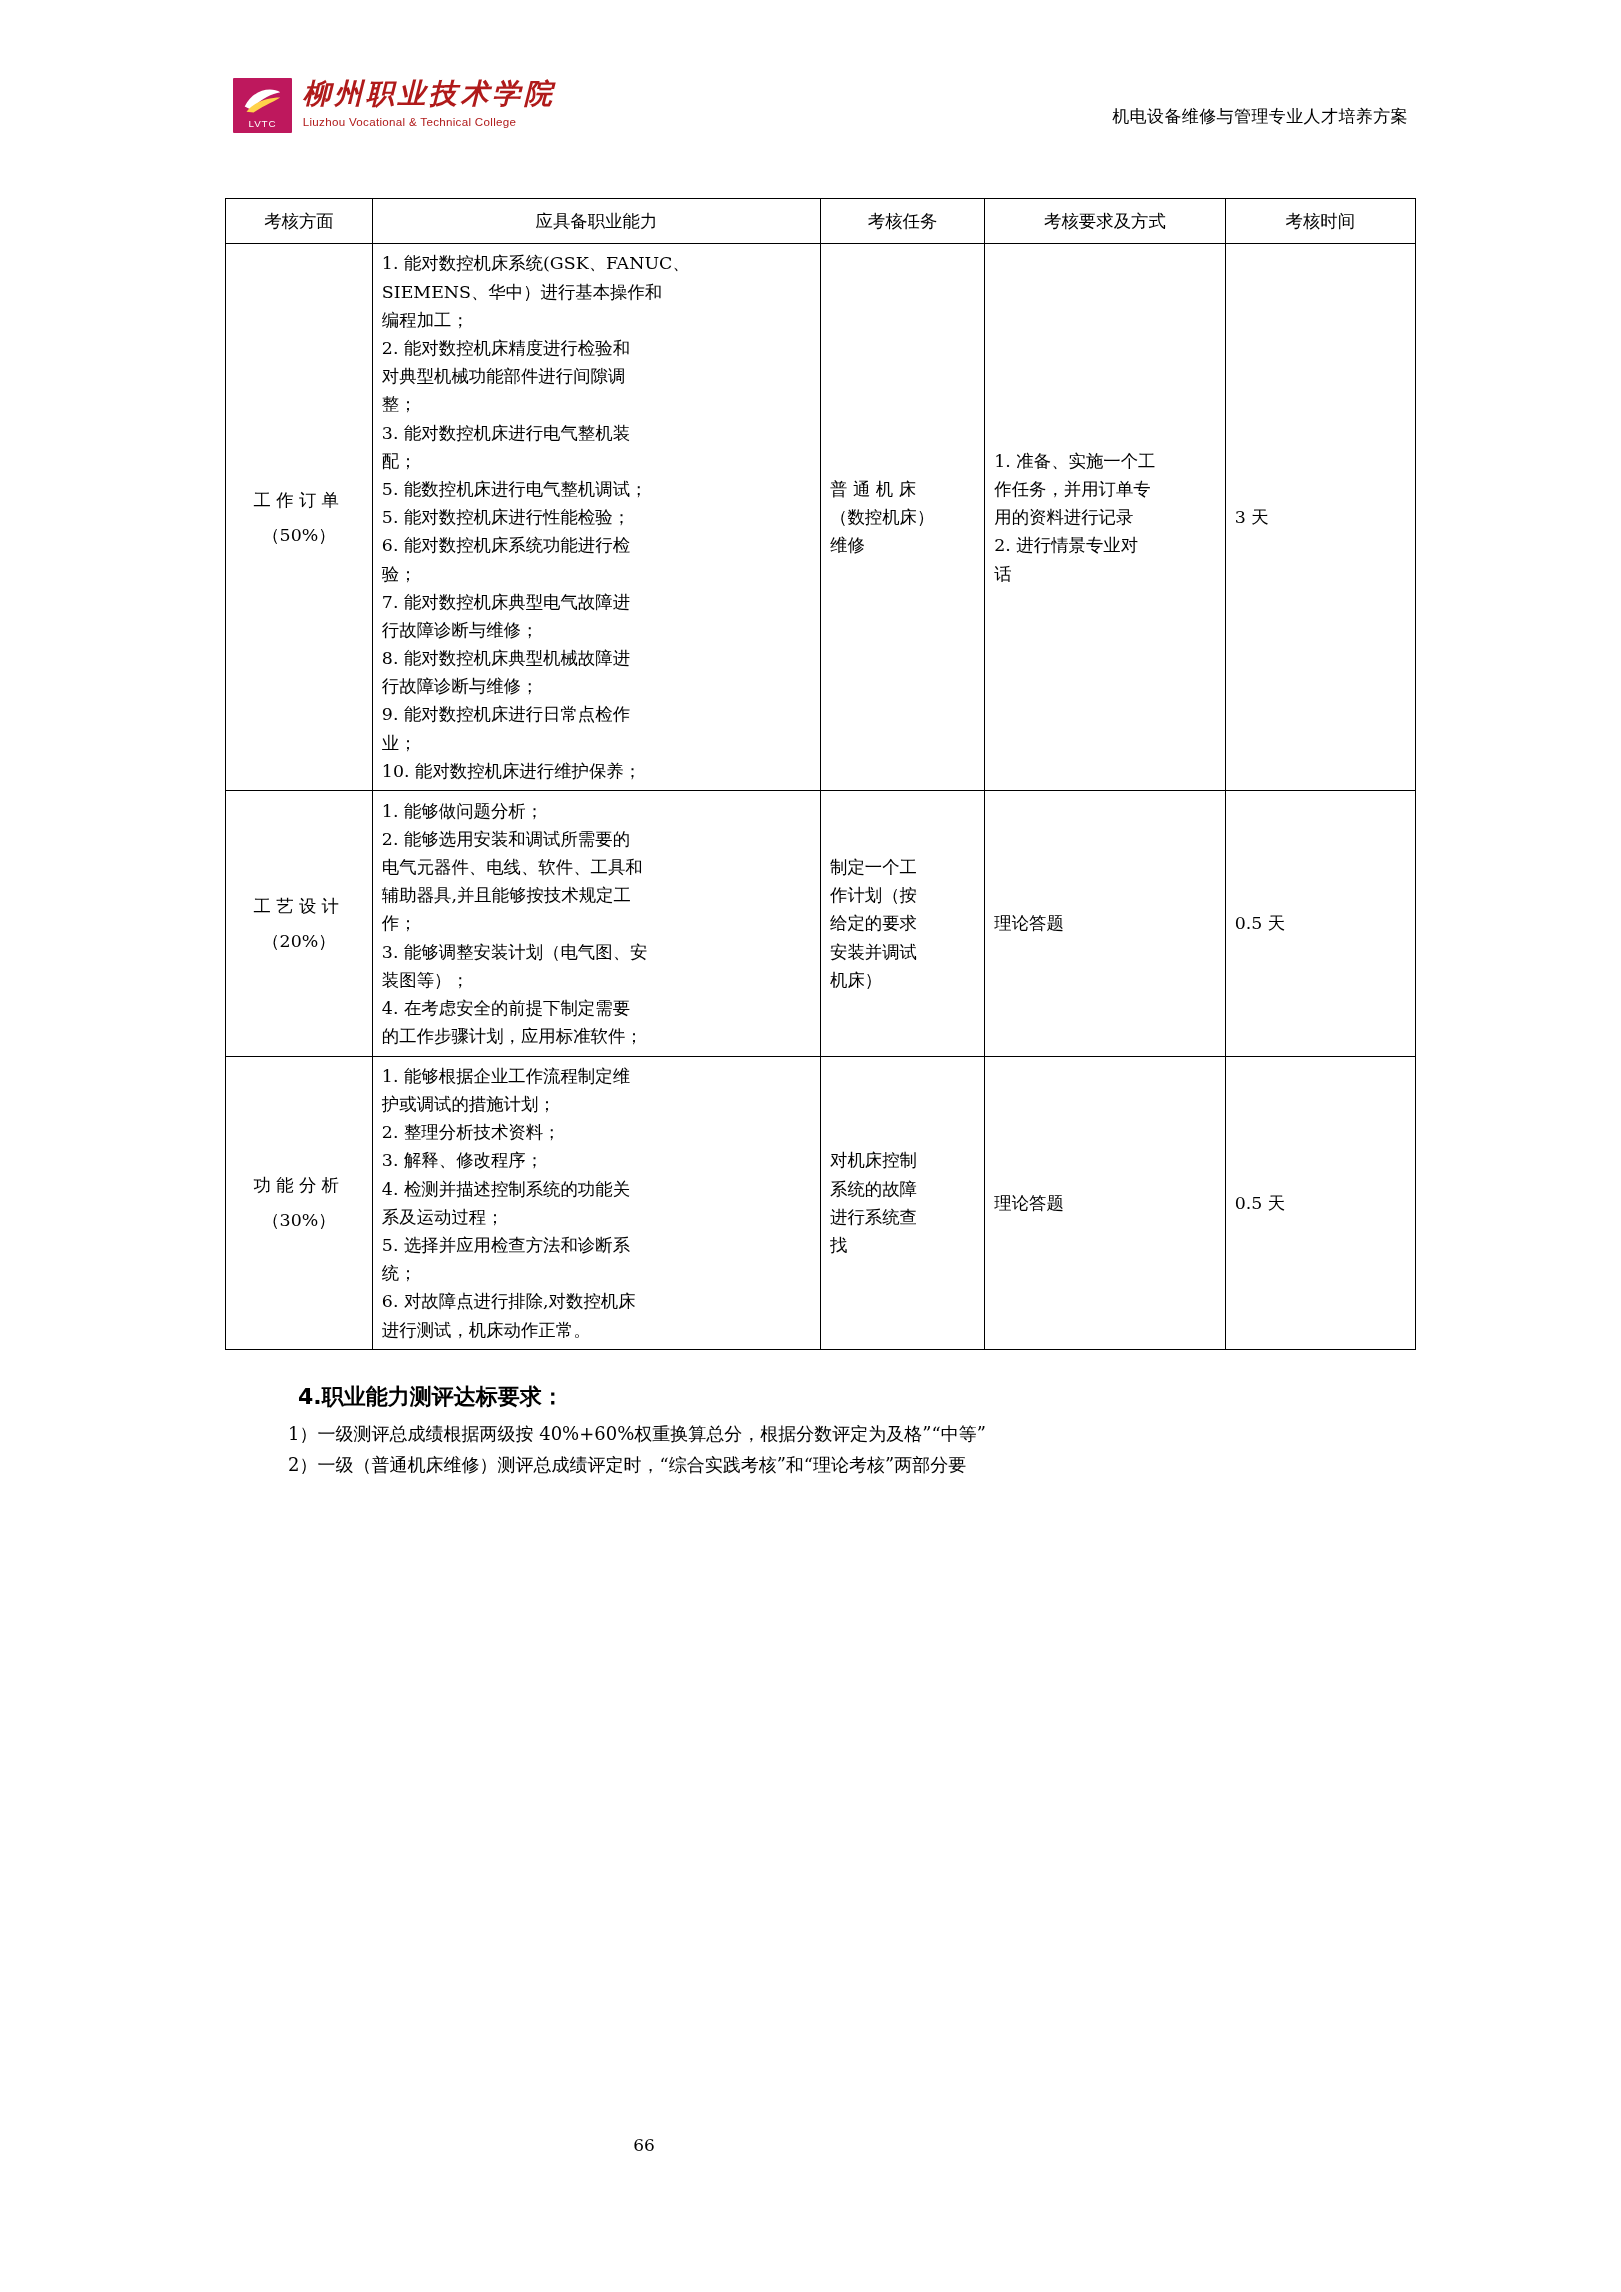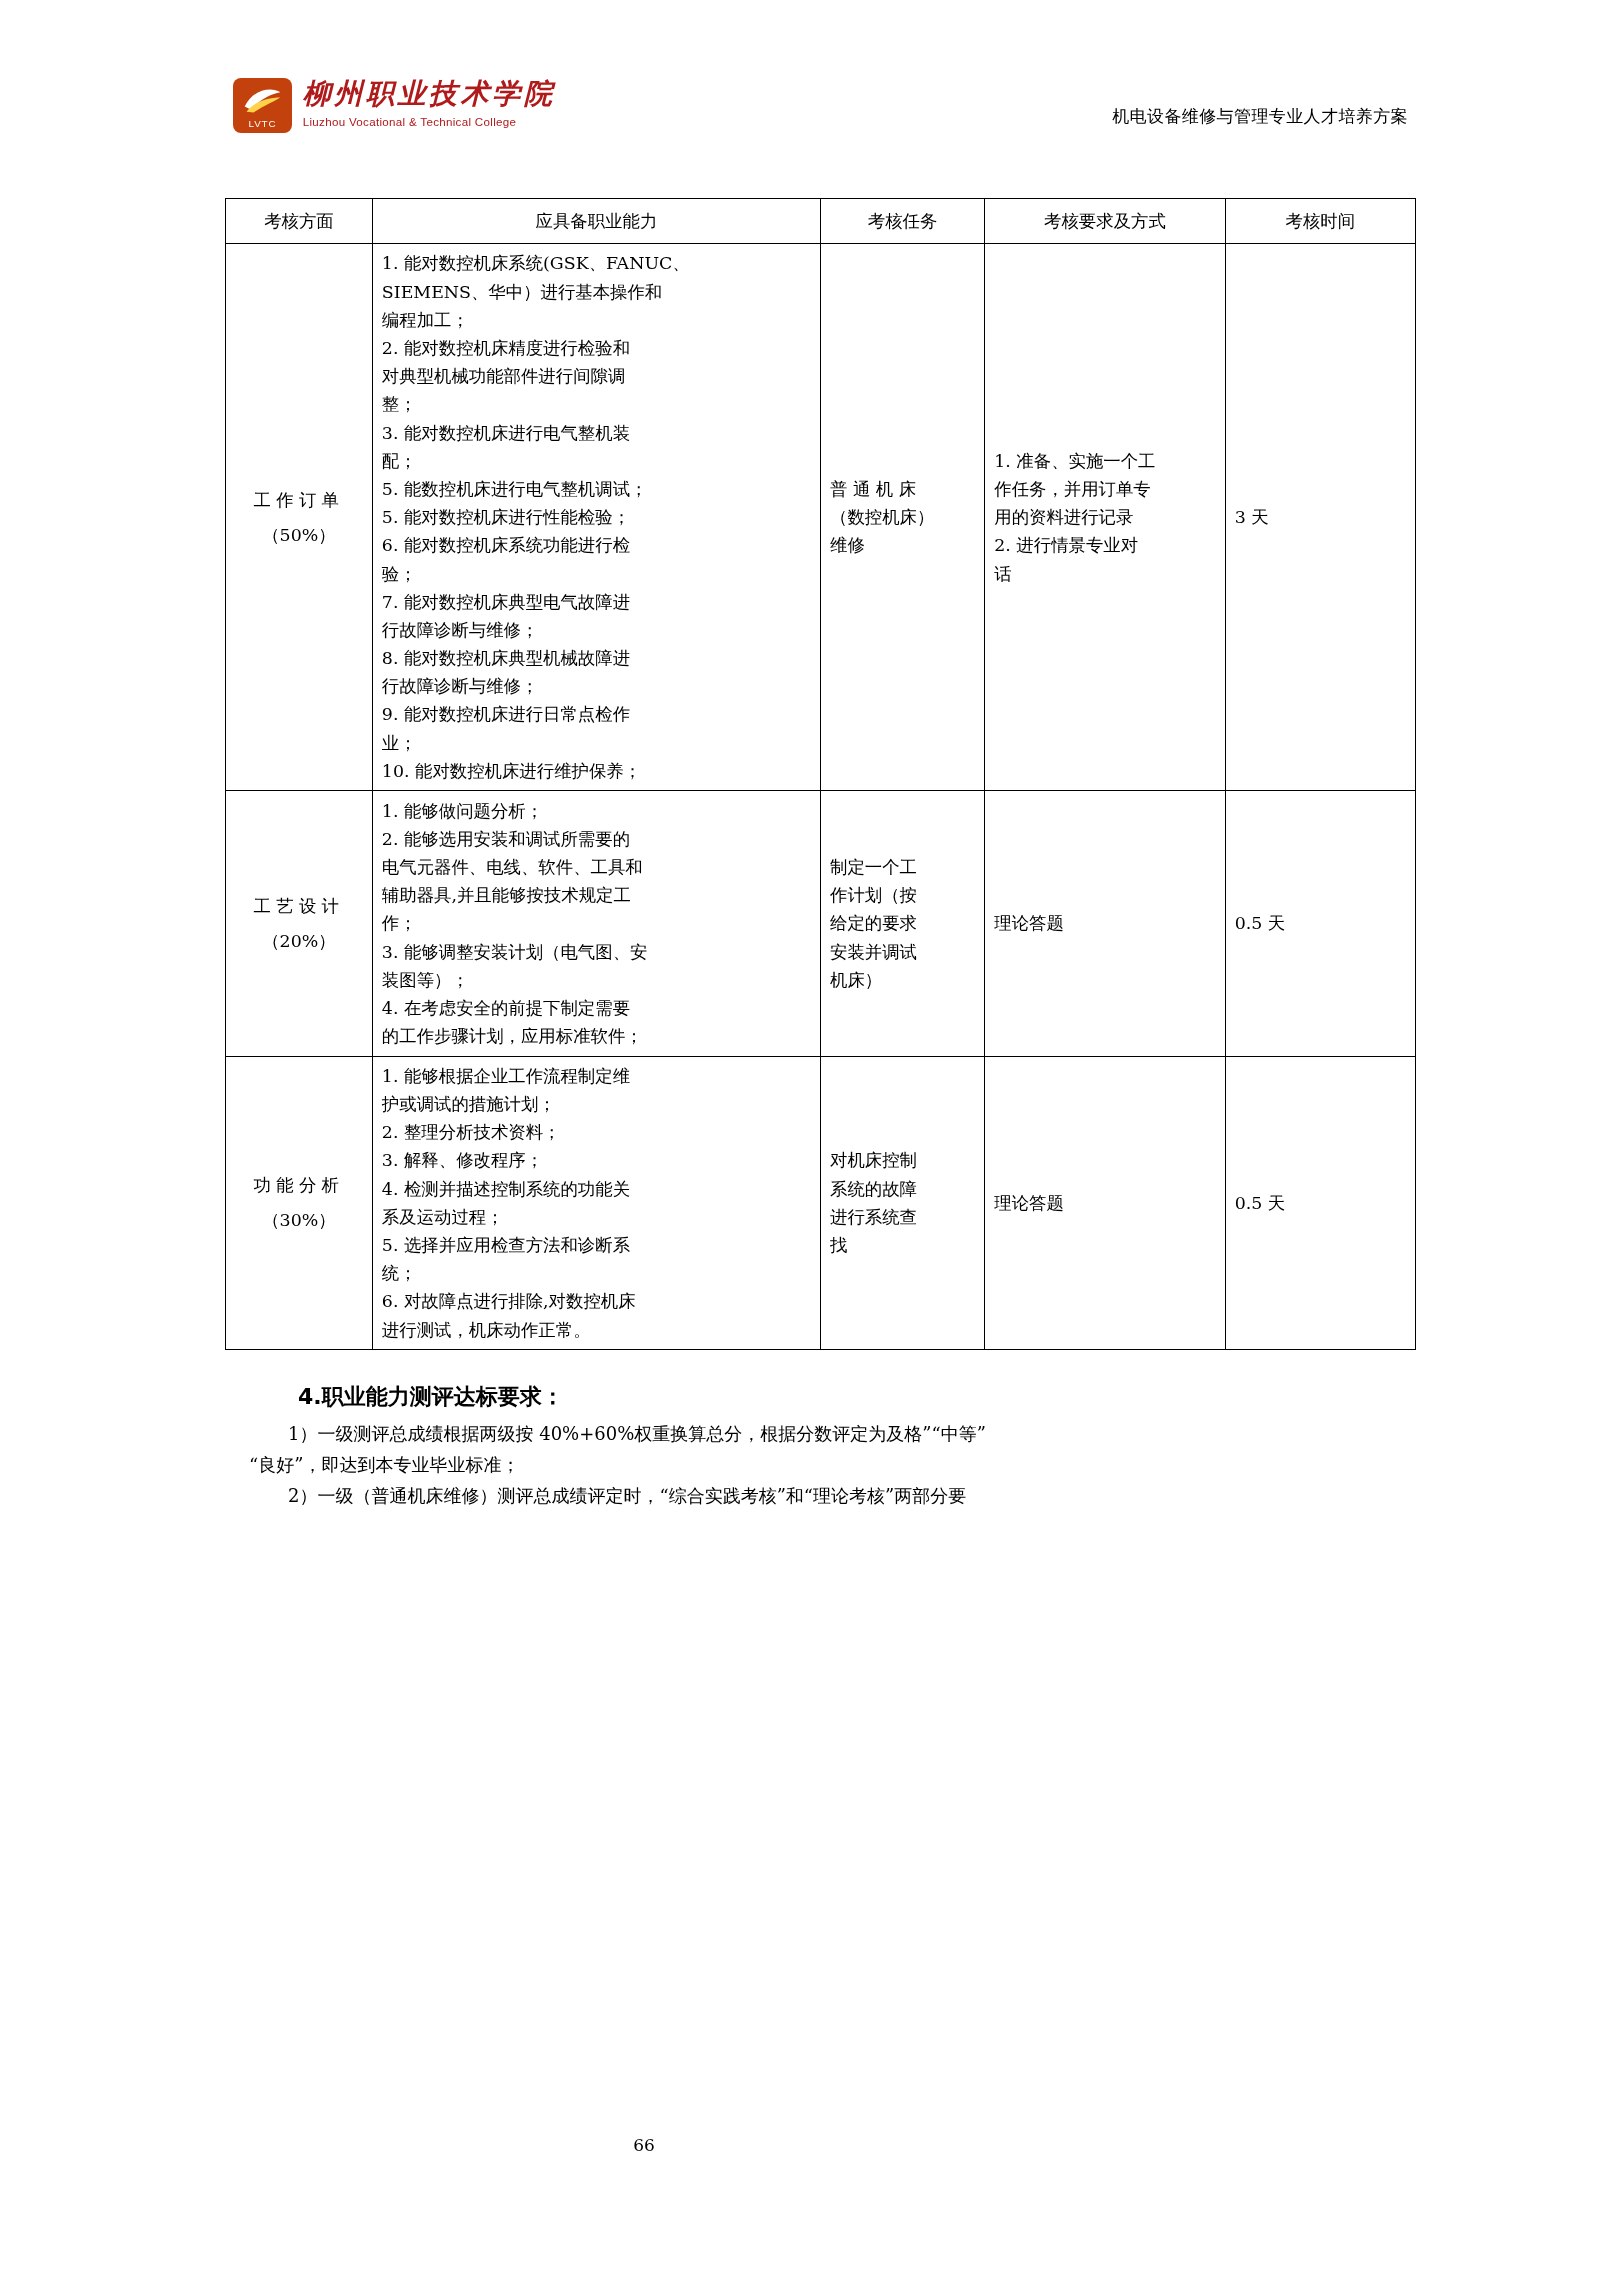--- a/index.html
+++ b/index.html
@@ -32,22 +32,22 @@
   .logo-area {
     position: absolute;
     left: 0;
     top: 0;
     display: flex;
     align-items: flex-start;
   }
   .logo-mark {
     width: 59px;
     height: 55px;
-    background: #c2410c;
-    border-radius: 8px;
+    background: #be185d;
+    border-radius: 1px;
     position: relative;
     margin-right: 10.7px;
     flex: 0 0 auto;
   }
   .logo-mark .swoosh {
     position: absolute;
     left: 8px;
     top: 7.1px;
     width: 43px;
     height: 28.5px;
@@ -323,20 +323,19 @@
           </td>
           <td class="cell-time">0.5 天</td>
         </tr>
       </tbody>
   </table>
 
   <div class="section" id="section-block" style="top: 1382px;">
     <div class="section-title">4.职业能力测评达标要求：</div>
     <div id="section-paras">
         <p class="para"><span class="indent">1）一级测评总成绩根据两级按 40%+60%权重换算总分，根据分数评定为及格”“中等”</span></p>
-        <p class="para"><span>“良好”，即达到本专业毕业标准；</span></p>
         <p class="para"><span class="indent">2）一级（普通机床维修）测评总成绩评定时，“综合实践考核”和“理论考核”两部分要</span></p>
       </div>
   </div>
 
   <div class="pageno">66</div>
 </div>
 
 
 </body></html>

